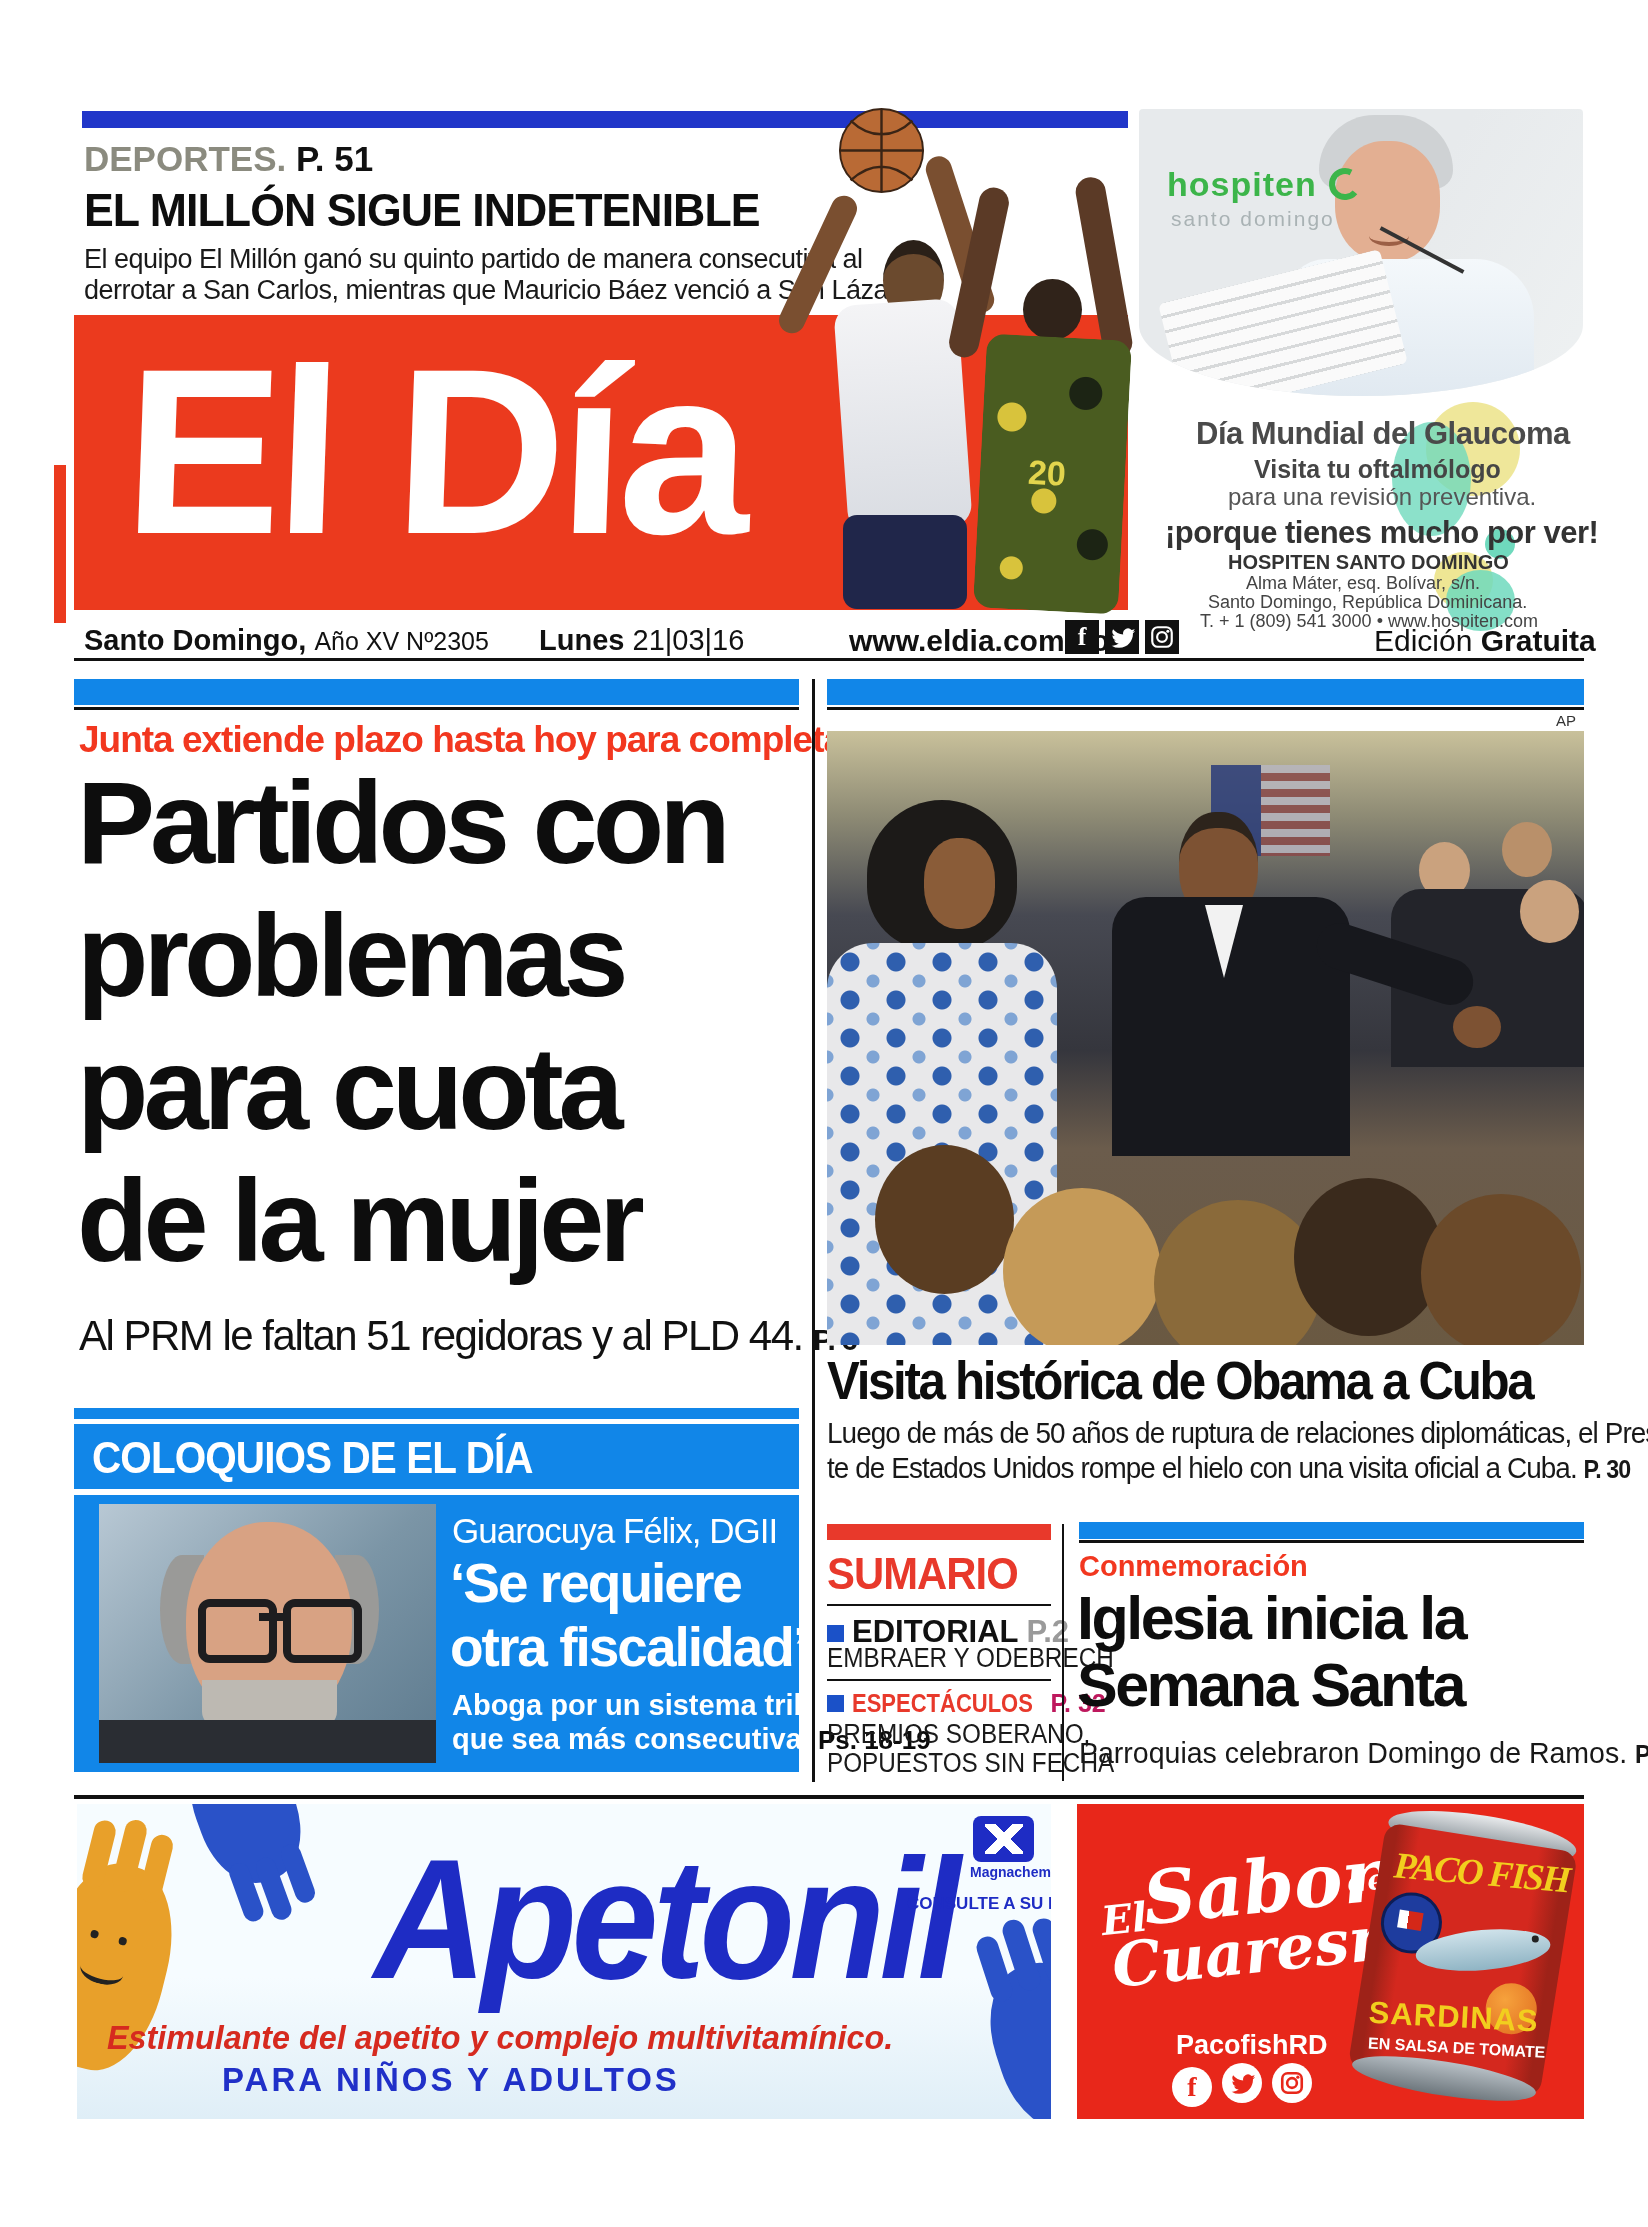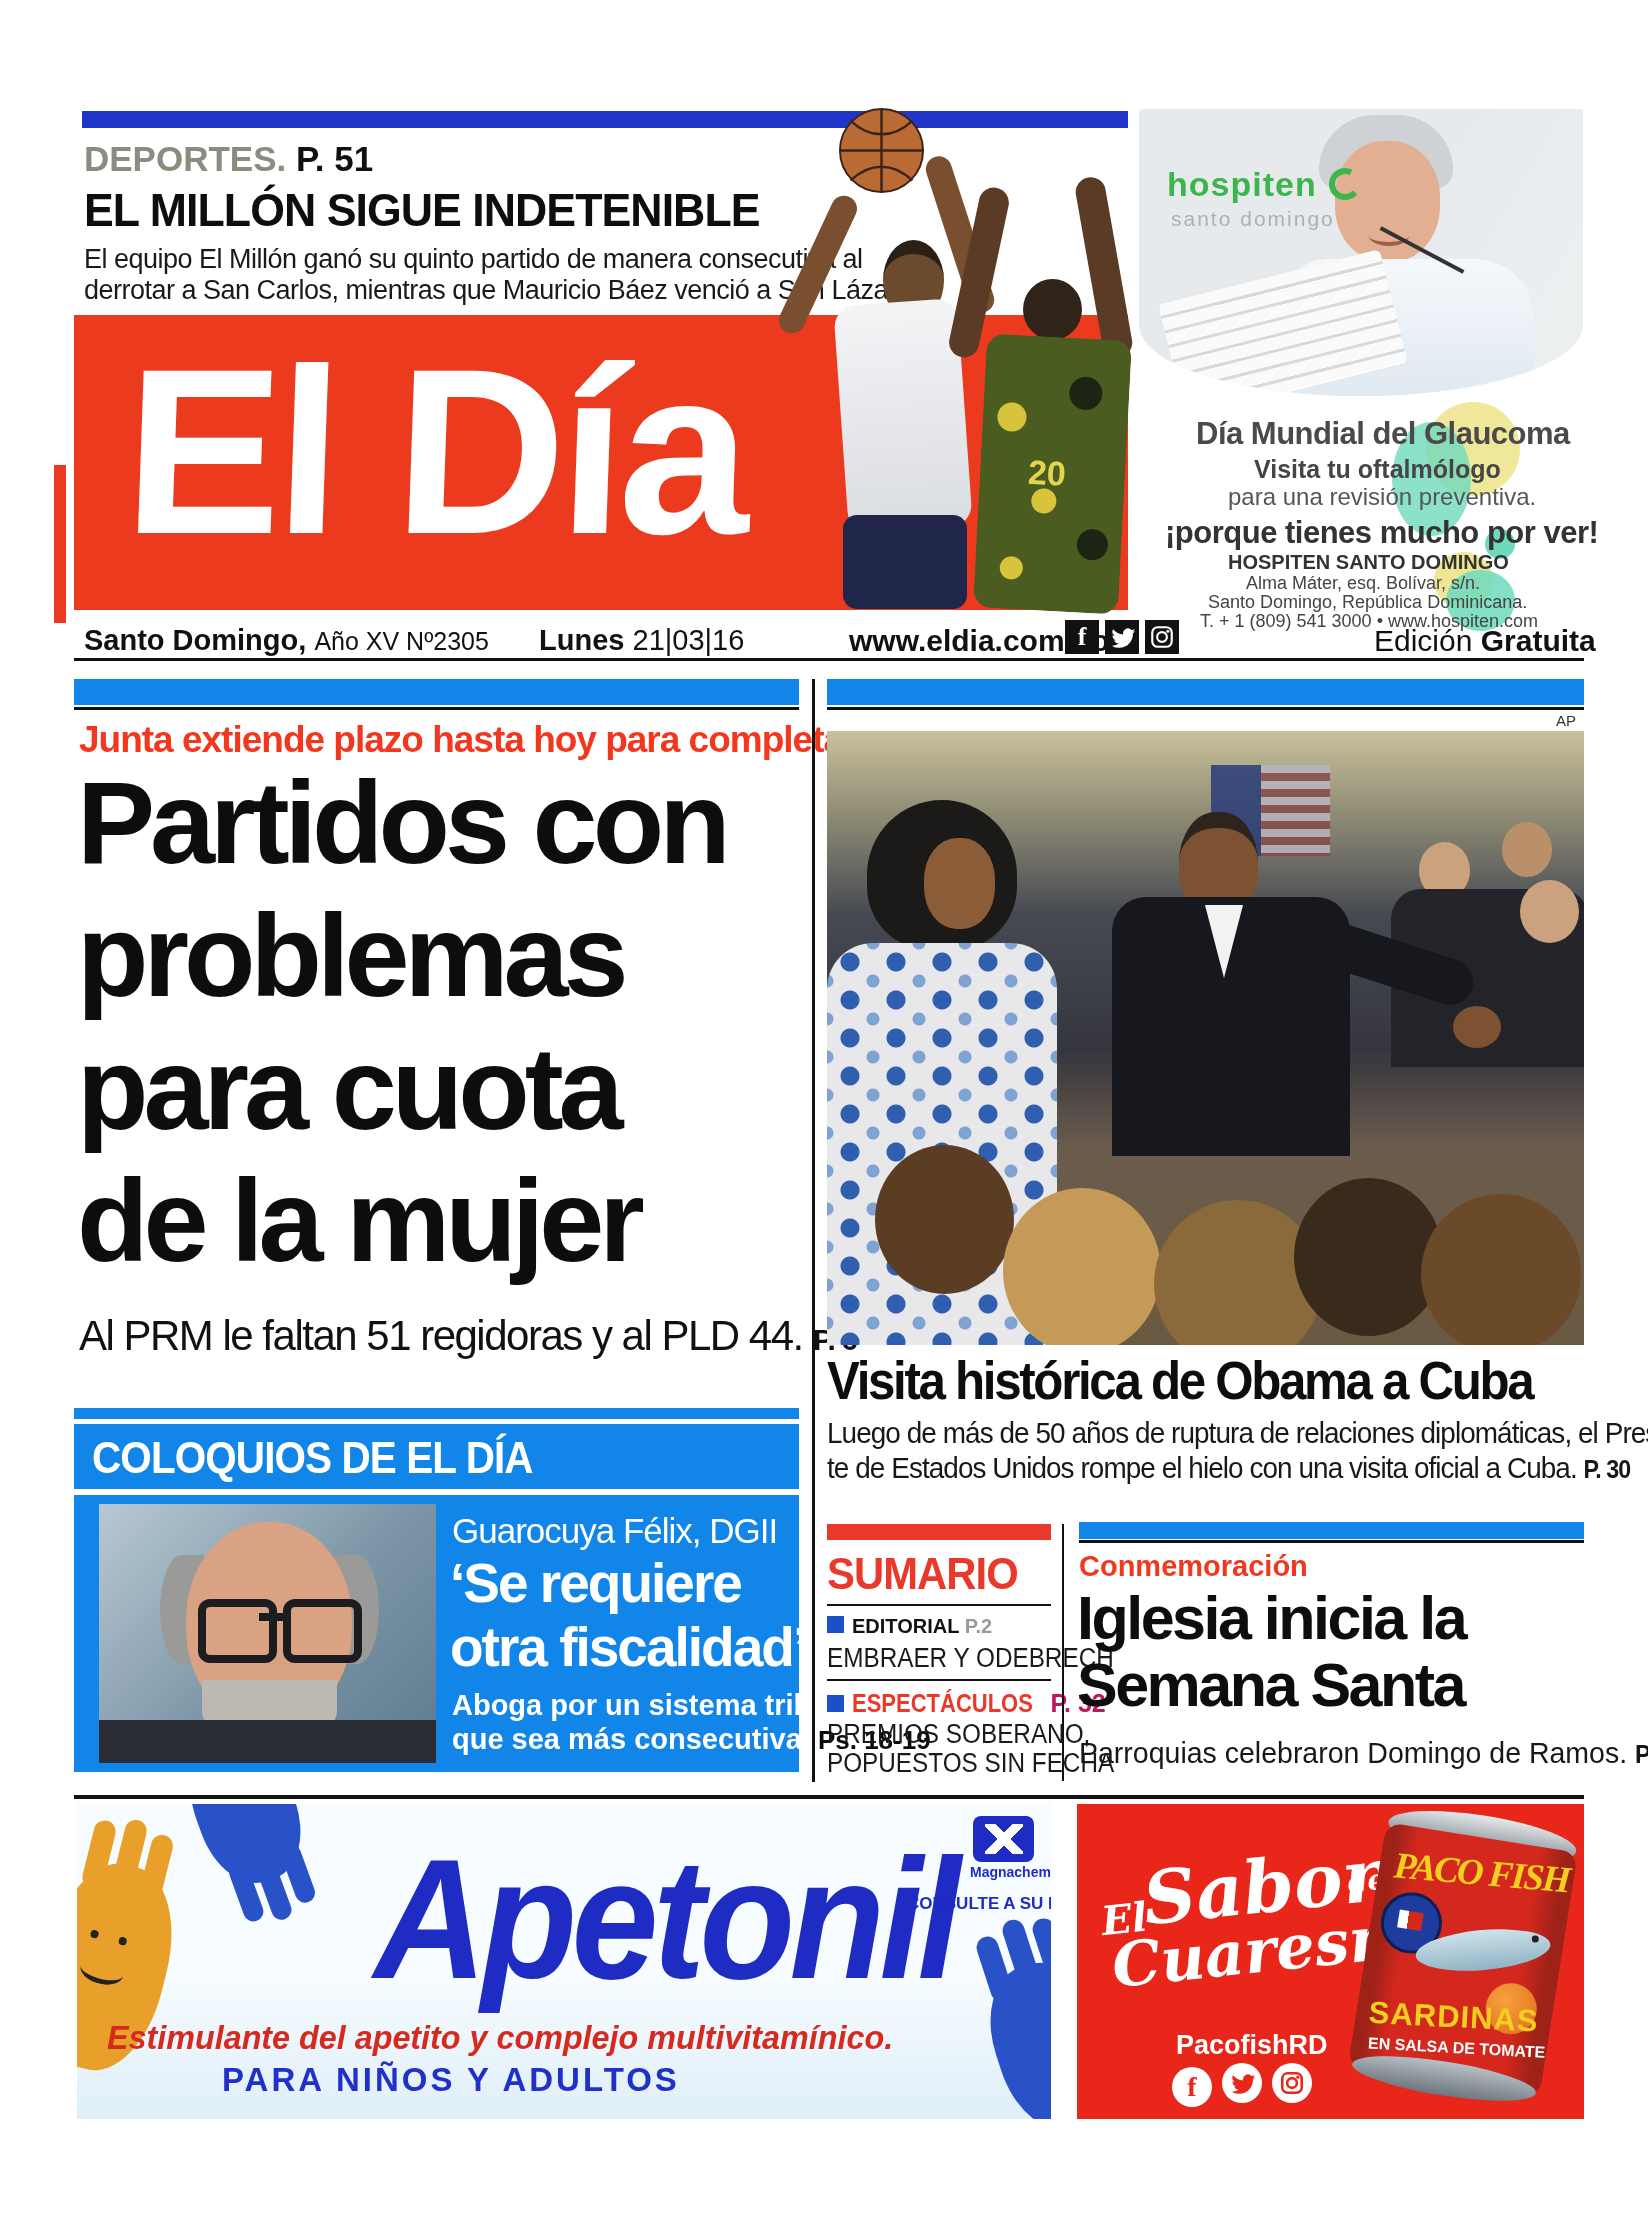--- a/index.html
+++ b/index.html
@@ -202,21 +202,21 @@
   <div class="t sx" style="left:827px;top:1418px;font-size:30px;letter-spacing:-1px;color:#181818;transform:scaleX(.93)">Luego de más de 50 años de ruptura de relaciones diplomáticas, el Presiden-</div>
   <div class="t sx" style="left:827px;top:1453px;font-size:30px;letter-spacing:-1px;color:#181818;transform:scaleX(.93)">
     <span>te de Estados Unidos rompe el hielo con una visita oficial a Cuba.</span>
     <span style="font-size:25px;font-weight:bold">P. 30</span>
   </div>
 
   <div class="b" style="left:827px;top:1524px;width:224px;height:16px;background:#E8392B"></div>
   <div class="t sx" style="left:827px;top:1552px;font-size:44px;font-weight:bold;color:#E8392B;letter-spacing:-1px;transform:scaleX(.95)">SUMARIO</div>
   <div class="rule" style="left:827px;top:1604px;width:224px;height:2px"></div>
 
-  <div class="t" style="left:827px;top:1616px;font-size:20px;font-weight:bold">
+  <div class="t" style="left:827px;top:1616px;font-size:31px;font-weight:bold">
     <span class="b" style="position:static;display:inline-block;width:17px;height:17px;background:#1B51C8;margin-right:8px"></span><span style="color:#111">EDITORIAL</span>
     <span style="color:#9A9A9A">P.2</span>
   </div>
   <div class="t sx" style="left:827px;top:1645px;font-size:27px;color:#1a1a1a;transform:scaleX(.9)">EMBRAER Y ODEBRECH</div>
   <div class="rule" style="left:827px;top:1679px;width:224px;height:2px"></div>
 
   <div class="t" style="left:827px;top:1691px;font-size:25px;font-weight:bold">
     <span class="b" style="position:static;display:inline-block;width:17px;height:17px;background:#1B51C8;margin-right:8px"></span><span class="sx" style="color:#E8392B;display:inline-block;transform:scaleX(.88)">ESPECTÁCULOS</span>
     <span style="color:#be185d;margin-left:-14px">P. 32</span>
   </div>

